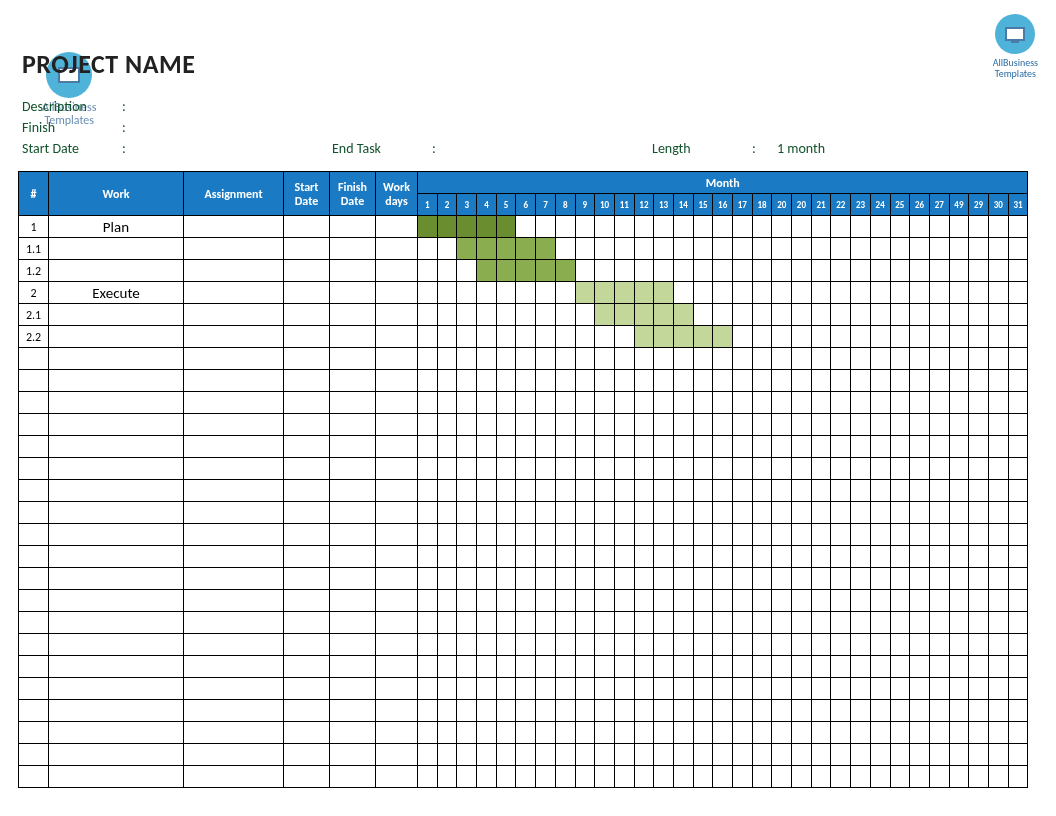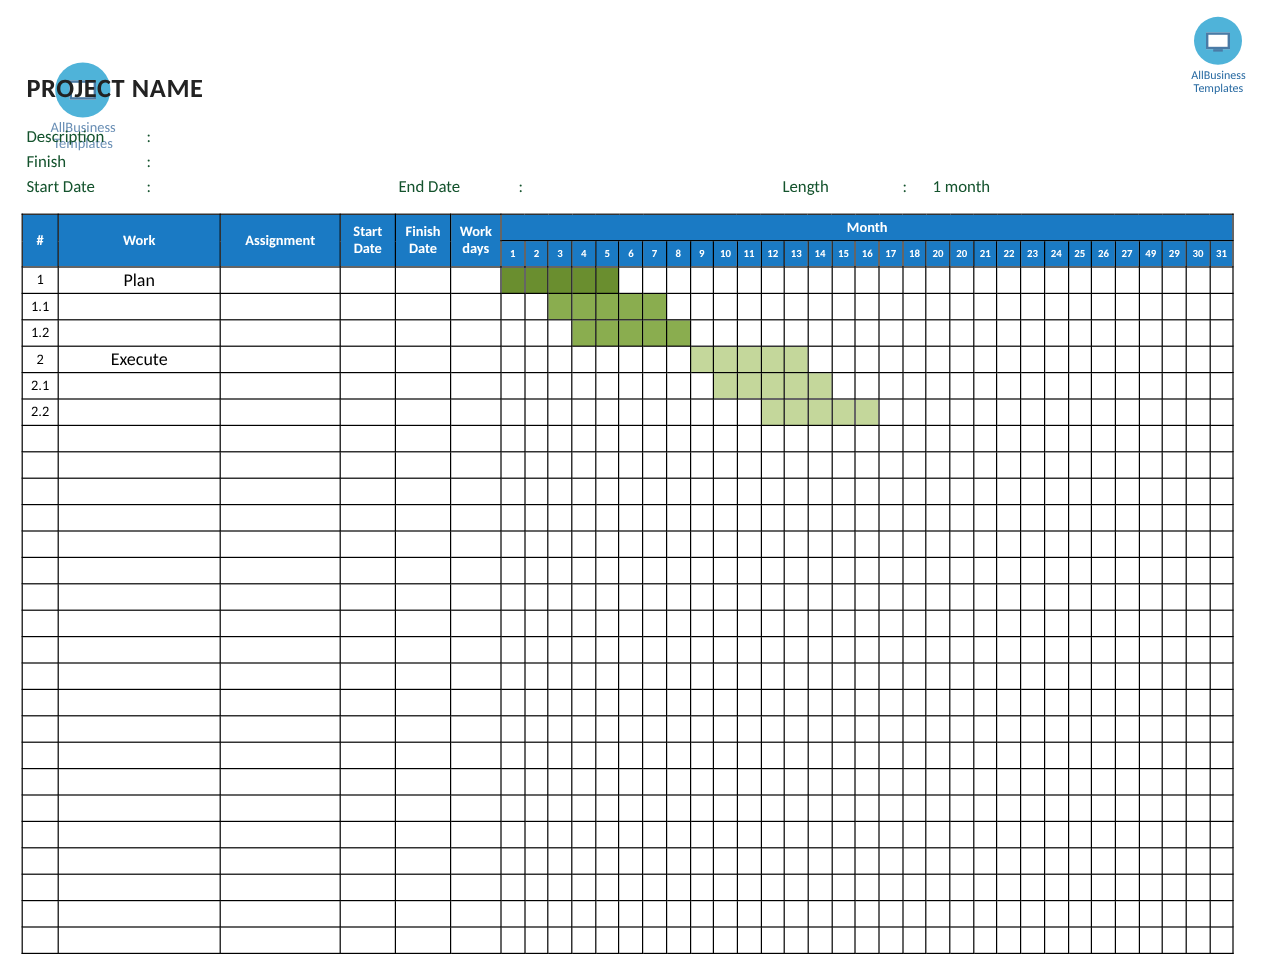--- a/index.html
+++ b/index.html
@@ -52,24 +52,24 @@
     margin: 0 auto 3px auto;
     display: flex; align-items: center; justify-content: center;
   }
   .logo-behind .screen {
     width: 22px; height: 16px; background: #fff; border: 2px solid #4a7ba6;
     position: relative;
   }
   h1.project-title {
     position: relative;
     z-index: 1;
-    font-size: 22px;
+    font-size: 26px;
     font-weight: 700;
     color: #222;
-    margin: 42px 0 18px 4px;
+    margin: 30px 0 18px 4px;
     letter-spacing: 0.5px;
   }
   .meta {
     font-size: 14px;
     color: #14532d;
     position: relative;
     z-index: 1;
   }
   .meta-row { display: flex; margin: 4px 0 4px 4px; }
   .meta-label { width: 100px; }
@@ -144,21 +144,21 @@
   <div class="meta-row">
     <div class="meta-label">Finish</div>
     <div class="meta-colon">:</div>
   </div>
   <div class="meta-row2">
     <div class="block" style="width:310px;">
       <div class="meta-label">Start Date</div>
       <div class="meta-colon">:</div>
     </div>
     <div class="block" style="width:320px;">
-      <div class="meta-label">End Date</div>
+      <div class="meta-label">End Task</div>
       <div class="meta-colon">:</div>
     </div>
     <div class="block">
       <div class="meta-label">Length</div>
       <div class="meta-colon">:</div>
       <div class="meta-val">1 month</div>
     </div>
   </div>
 </div>
 

